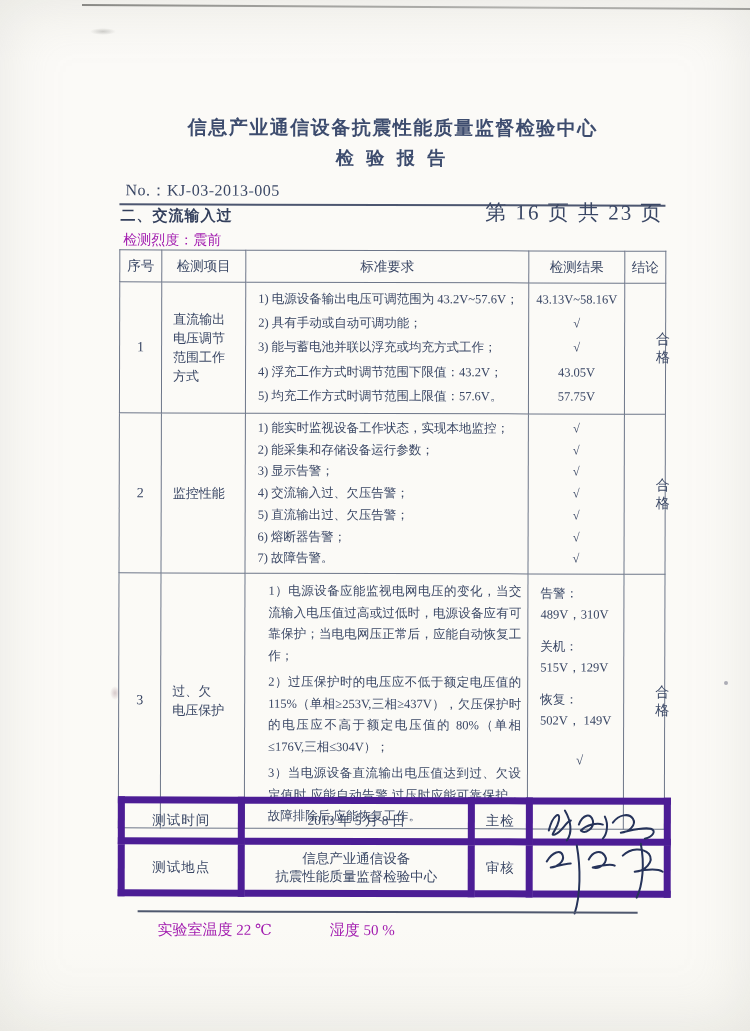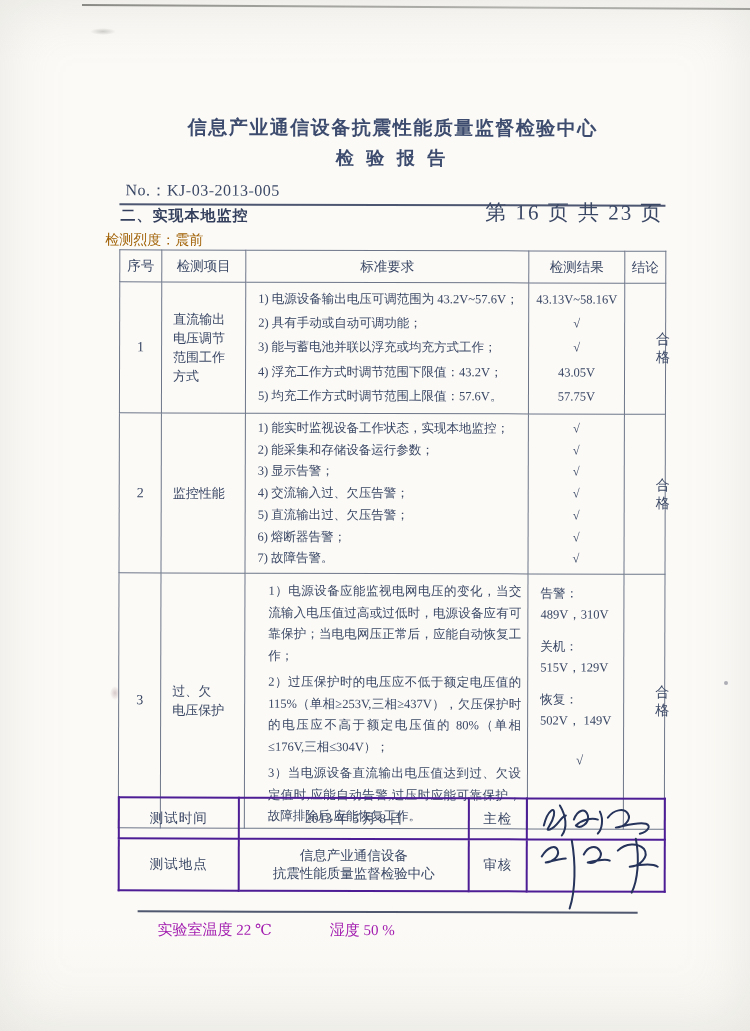--- a/index.html
+++ b/index.html
@@ -33,21 +33,21 @@
     font-size:19px;font-weight:bold;letter-spacing:1.5px;color:#3d4c6e;}
   .title2{position:absolute;top:146px;left:120px;width:546px;text-align:center;
     font-size:18px;font-weight:bold;letter-spacing:4px;color:#3d4c6e;}
 
   .no-row{position:absolute;top:181px;left:120px;width:546px;height:23px;
     border-bottom:2px solid #4c5670;font-size:16px;}
   .no-left{position:absolute;left:6px;top:0;letter-spacing:.5px;}
   .no-right{position:absolute;right:2px;top:17px;letter-spacing:2px;font-size:21px;}
 
   .section-title{position:absolute;top:207px;left:121px;font-size:15px;font-weight:bold;color:#333f5c;letter-spacing:1px;}
-  .intensity{position:absolute;top:232px;left:106px;font-size:14px;color:#a16207;}
+  .intensity{position:absolute;top:232px;left:124px;font-size:14px;color:#a21caf;}
 
   table{border-collapse:collapse;table-layout:fixed;}
   .main-table{position:absolute;top:250px;left:120px;width:546px;border:1.5px solid #5a657d;}
   .main-table td,.main-table th{border:1px solid #6d7689;padding:0;font-weight:normal;
     color:#3a4765;vertical-align:middle;}
   .main-table th{font-size:13.5px;height:31px;}
   td.cno{text-align:center;font-size:14px;}
   td.citem{font-size:13px;line-height:19px;vertical-align:middle;}
   td.citem .il{padding-left:11px;}
   td.cconc{text-align:center;font-size:14px;letter-spacing:2px;padding-left:31px;}
@@ -60,21 +60,21 @@
   .r3{height:223px;}
   td.creq3{vertical-align:top;font-size:12.5px;line-height:21.5px;}
   td.creq3 .para{padding:5px 6px 0 12px;text-align:justify;margin-left:11px;}
   td.creq3 .para:first-child{padding-top:7px;}
   td.cres3{vertical-align:top;font-size:12.5px;line-height:21px;}
   .res3-wrap{padding:9px 4px 0 12px;display:flex;flex-direction:column;}
   .res-group{margin-bottom:11px;}
   .res-check{text-align:center;margin-top:7px;font-size:13px;}
 
   .foot-table{position:absolute;top:797px;left:120px;width:546px;border:1.5px solid #5a657d;}
-  .foot-table td{border:2px solid #4c1d95;padding:0;color:#3a4765;vertical-align:middle;}
+  .foot-table td{border:7px solid #4c1d95;padding:0;color:#3a4765;vertical-align:middle;}
   .ft-label{text-align:center;font-size:13.5px;letter-spacing:1px;}
   .ft-value{text-align:center;font-size:13.5px;line-height:18px;}
   .fr1{height:41px;}
   .fr2{height:52px;}
   .sig-cell{position:relative;overflow:visible;}
   .sig-cell svg{position:absolute;overflow:visible;}
 
   .footer-rule{position:absolute;top:911px;left:140px;width:500px;height:2px;background:#4f586e;}
   .footer-text{position:absolute;top:921px;left:160px;font-size:15px;color:#a21caf;}
   .footer-text .gap{display:inline-block;width:58px;}
@@ -93,21 +93,21 @@
 <div class="content">
 
   <div class="title1">信息产业通信设备抗震性能质量监督检验中心</div>
   <div class="title2">检 验 报 告</div>
 
   <div class="no-row">
     <span class="no-left">No.：KJ-03-2013-005</span>
     <span class="no-right">第 16 页 共 23 页</span>
   </div>
 
-  <div class="section-title">二、实现本地监控</div>
+  <div class="section-title">二、交流输入过</div>
   <div class="intensity">检测烈度：震前</div>
 
   <table class="main-table">
     <colgroup>
         <col style="width:42px">
         <col style="width:84px">
         <col style="width:283px">
         <col style="width:96px">
         <col style="width:41px">
       </colgroup>

